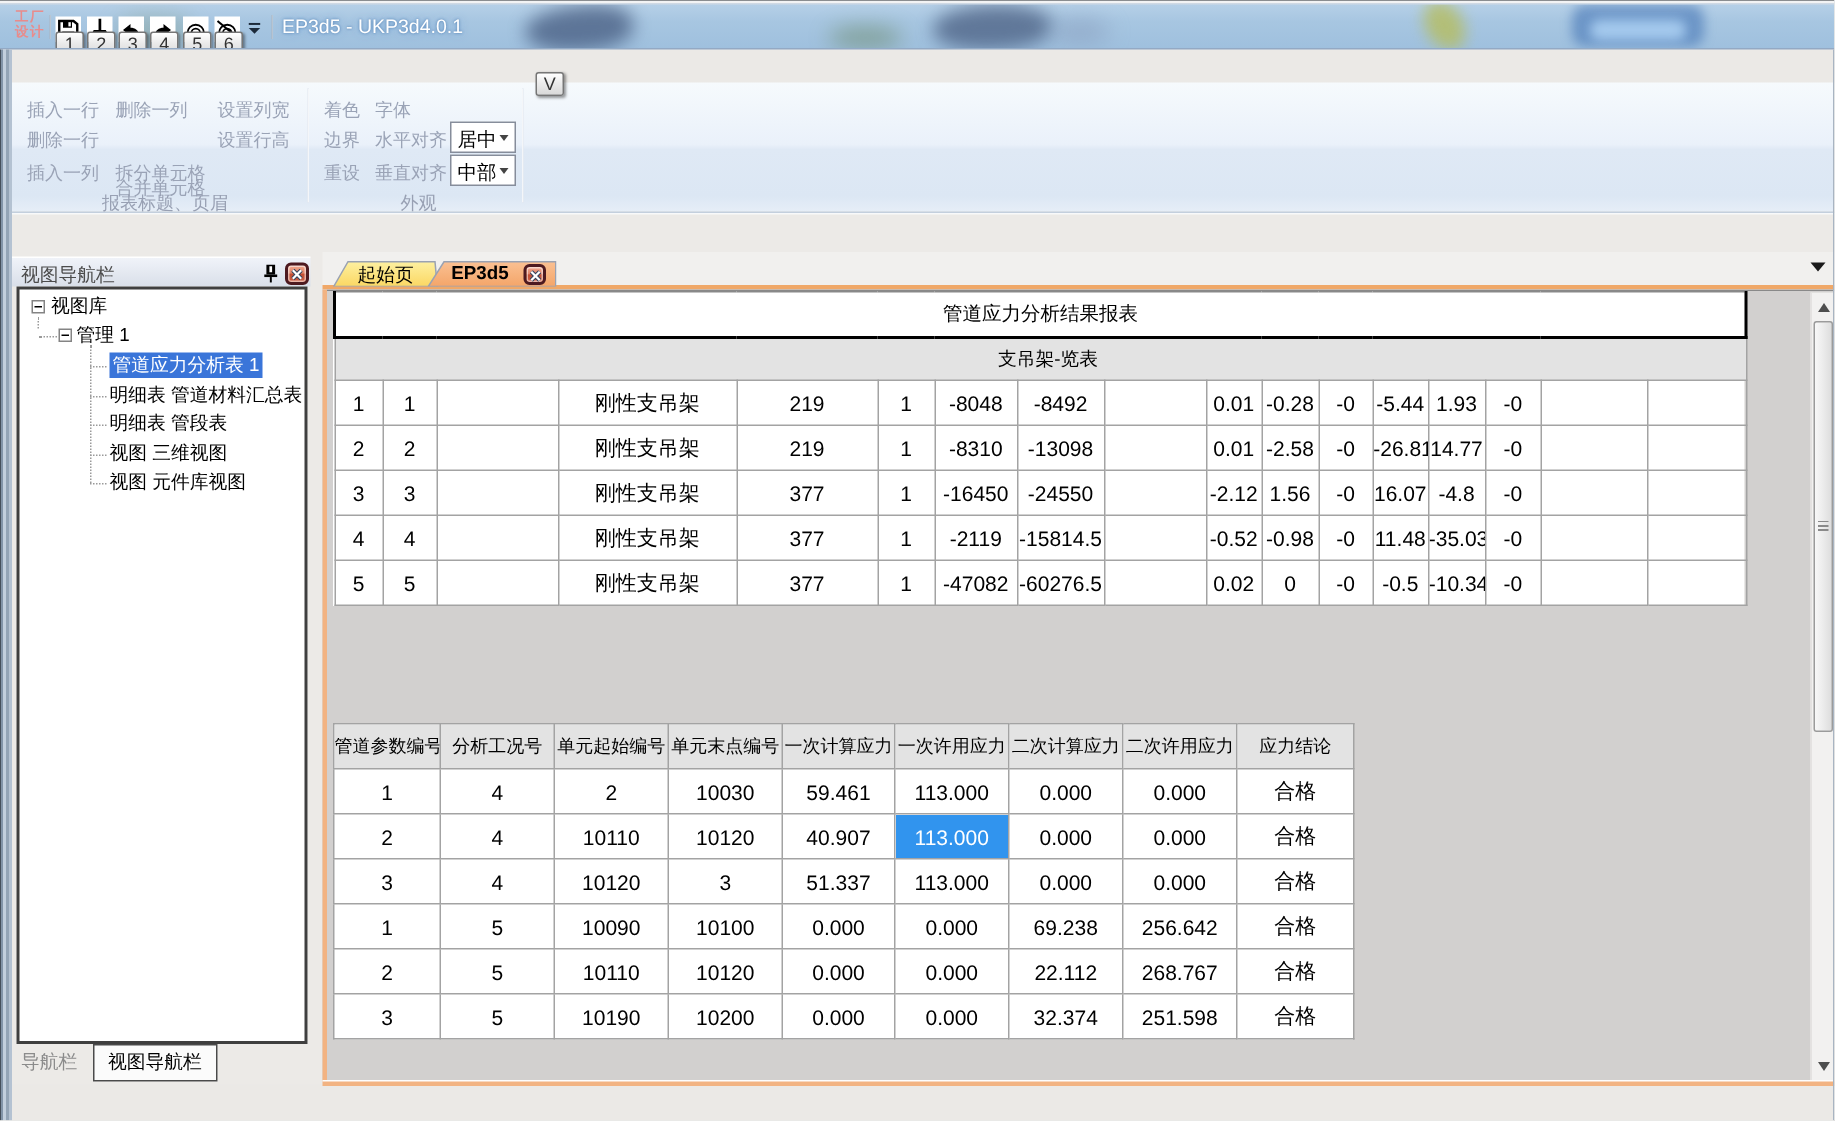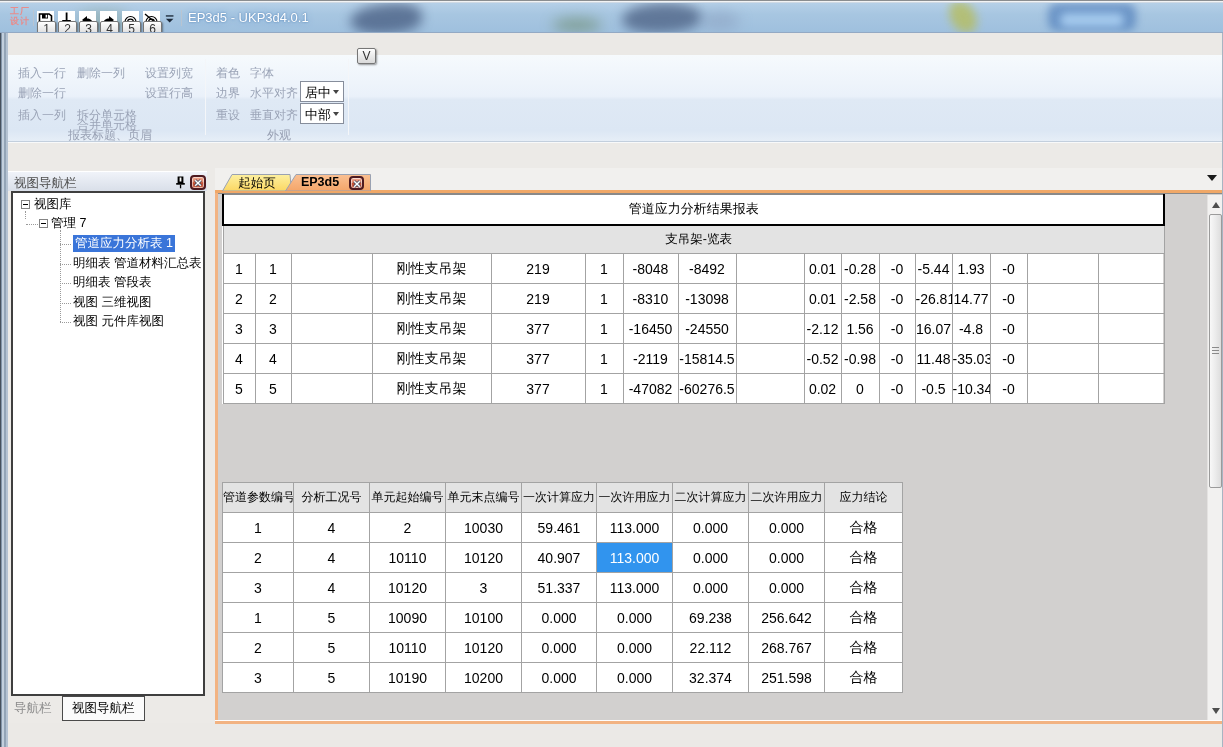--- a/index.html
+++ b/index.html
@@ -252,21 +252,21 @@
             <path d="M1.2 1.2 L6.8 6.8 M6.8 1.2 L1.2 6.8" stroke="#fff" stroke-width="1.5"></path>
           </svg>
       </div>
     </div>
     <div id="tree-box" class="abs">
         <div class="expander" style="left: 8px; top: 7px;"></div>
         <div class="tree-item" style="left: 21px; top: 3px;">视图库</div>
         <div class="dotted-v" style="left: 12px; top: 18px; height: 8px;"></div>
         <div class="dotted-h" style="left: 13px; top: 31px; width: 12px;"></div>
         <div class="expander" style="left: 26px; top: 26px;"></div>
-        <div class="tree-item" style="left: 38px; top: 22px;">管理 7</div>
+        <div class="tree-item" style="left: 38px; top: 22px;">管理 1</div>
         <div class="dotted-v" style="left: 47px; top: 37px; height: 92px;"></div>
         <div class="dotted-h" style="left: 47px; top: 51px; width: 11px;"></div>
         <div class="tree-item selected" style="left: 60px; top: 42px;">管道应力分析表 1</div>
         <div class="dotted-h" style="left: 47px; top: 71px; width: 11px;"></div>
         <div class="tree-item" style="left: 60px; top: 62px;">明细表 管道材料汇总表</div>
         <div class="dotted-h" style="left: 47px; top: 90px; width: 11px;"></div>
         <div class="tree-item" style="left: 60px; top: 81px;">明细表 管段表</div>
         <div class="dotted-h" style="left: 47px; top: 110px; width: 11px;"></div>
         <div class="tree-item" style="left: 60px; top: 101px;">视图 三维视图</div>
         <div class="dotted-h" style="left: 47px; top: 129px; width: 11px;"></div>

